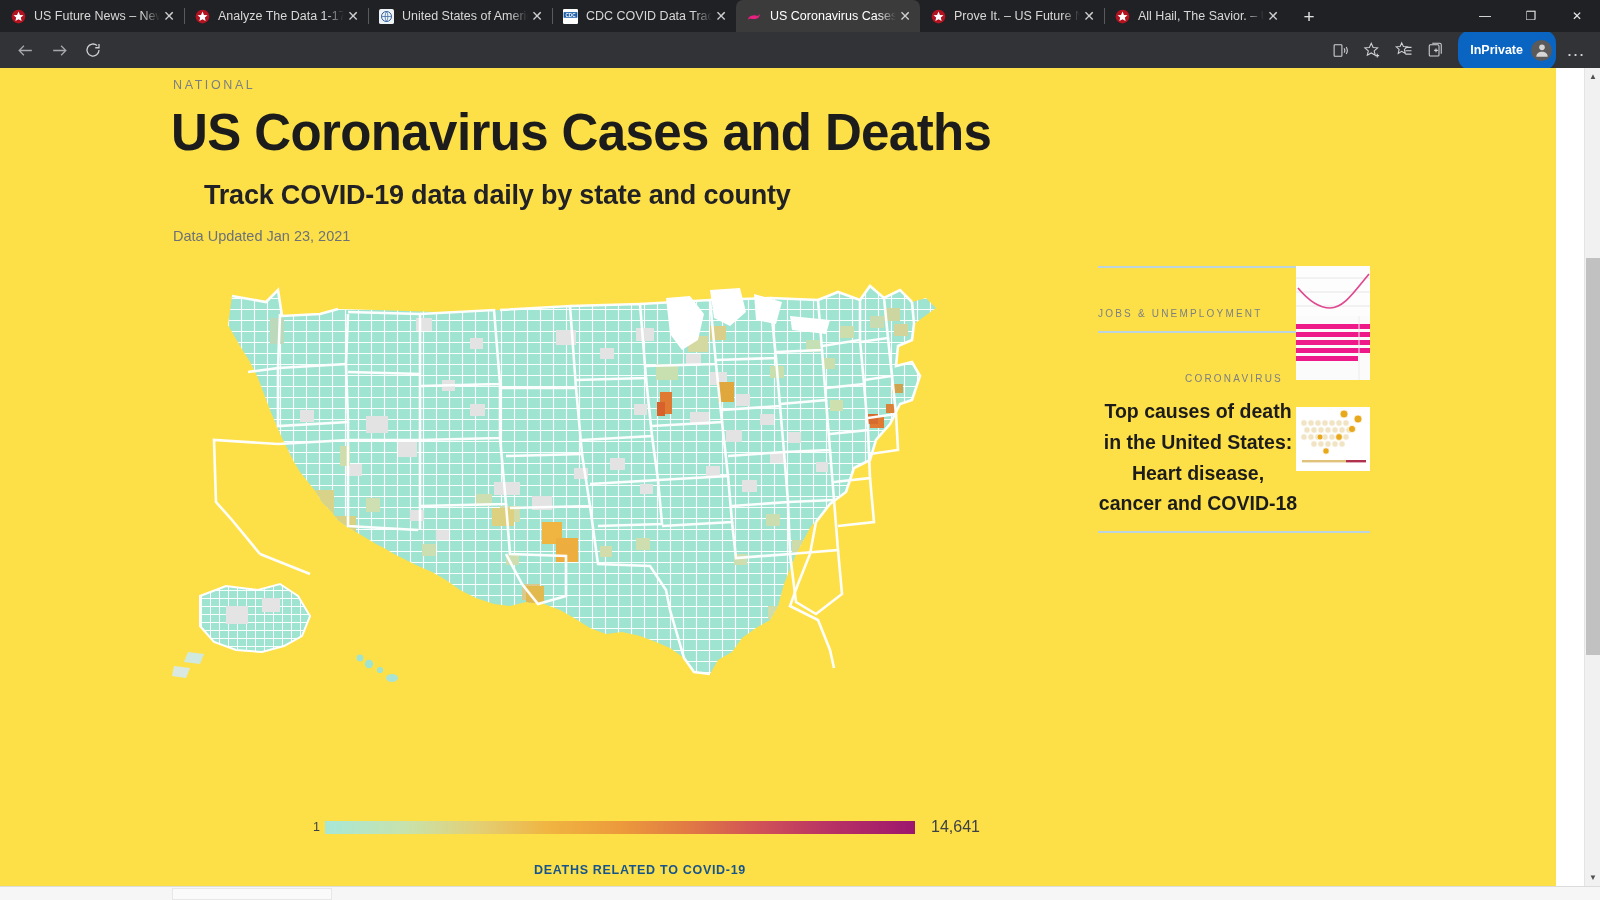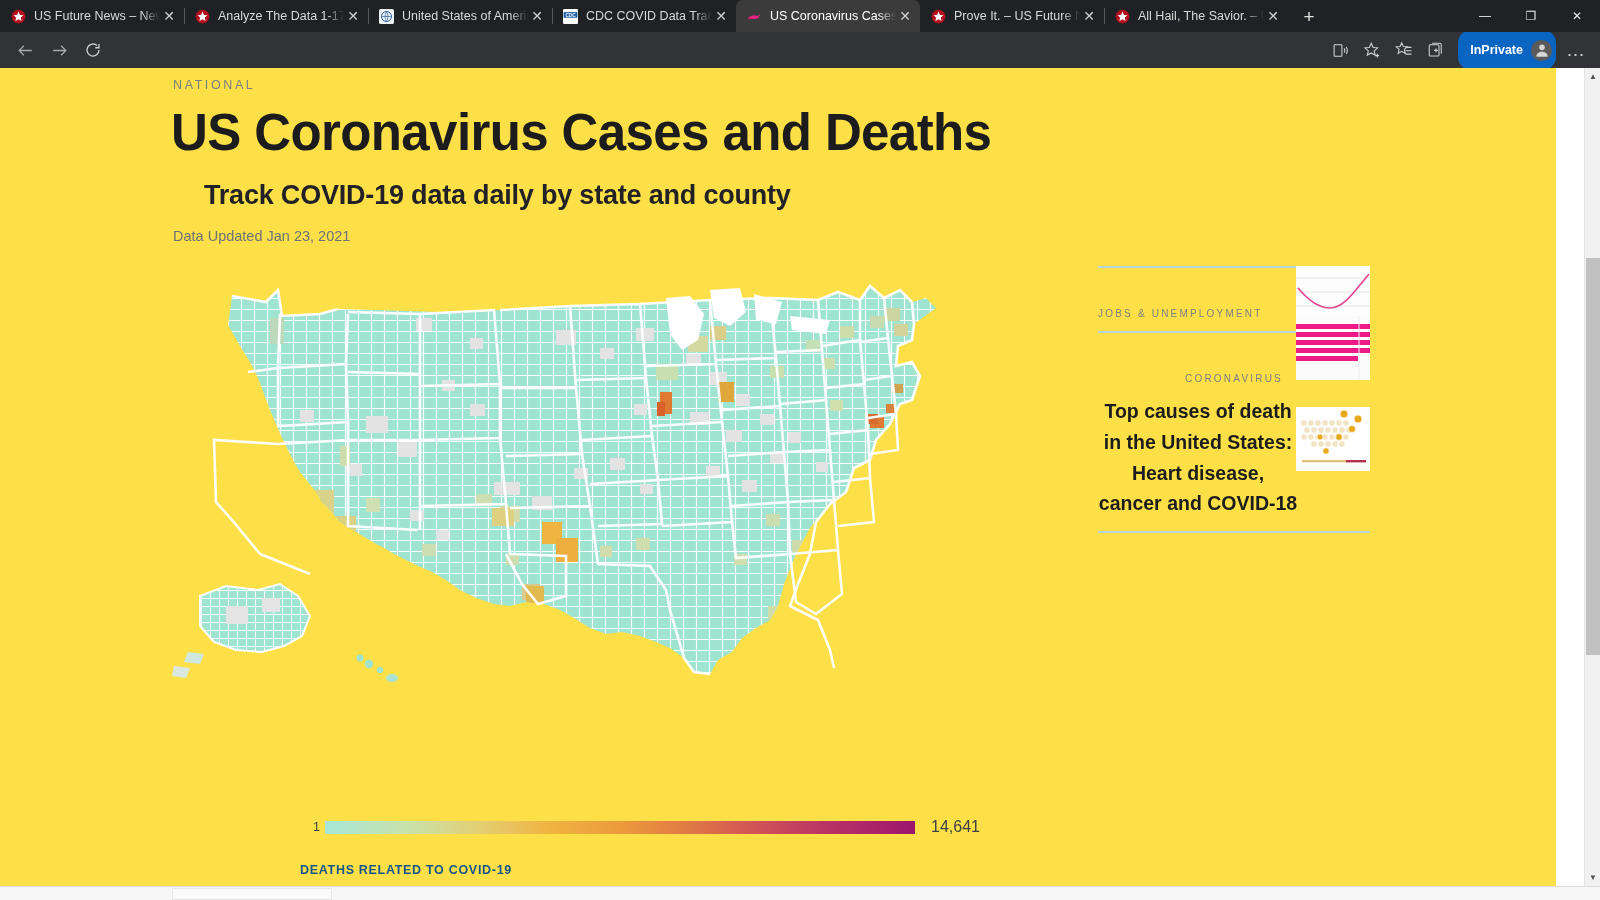--- a/index.html
+++ b/index.html
@@ -154,21 +154,21 @@
   }
   .legend-bar {
     height: 13px; flex: 1 1 auto;
     background: linear-gradient(to right,
       #a7e7d7 0%, #c8e2ab 14%, #e3cf74 26%,
       #f0b441 38%, #ec9a3c 50%, #e07845 62%,
       #d15357 73%, #b93364 85%, #9c166e 100%);
   }
   .legend-max { font-size: 16px; color: #3d4147; margin-left: 16px; text-align: right; }
   .legend-label {
-    margin-top: 27px; text-align: left;
+    margin-top: 27px; text-align: center;
     font-size: 12.5px; font-weight: 700;
     letter-spacing: 0.7px; color: #17548c;
   }
 
   
   .sidebar {
     position: absolute; left: 1098px; top: 186px;
     width: 272px;
   }
   .card { position: relative; padding-bottom: 10px; margin-bottom: 30px; }

